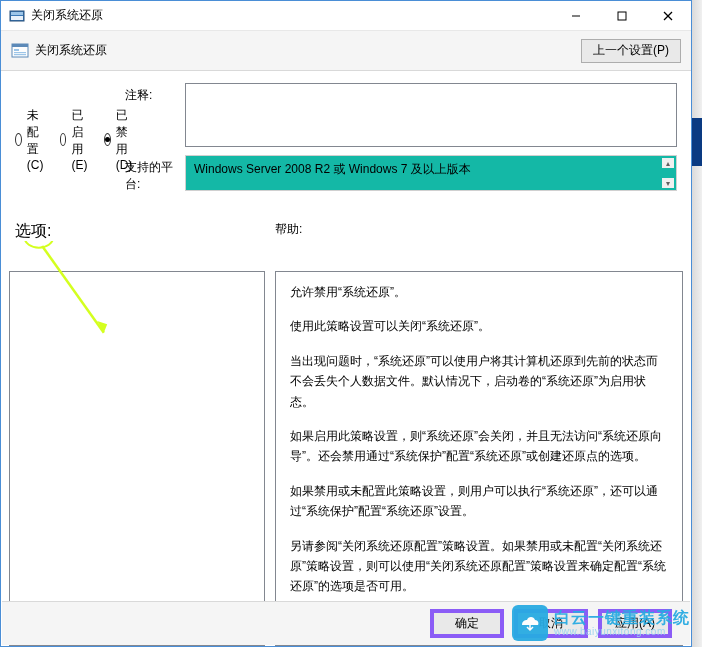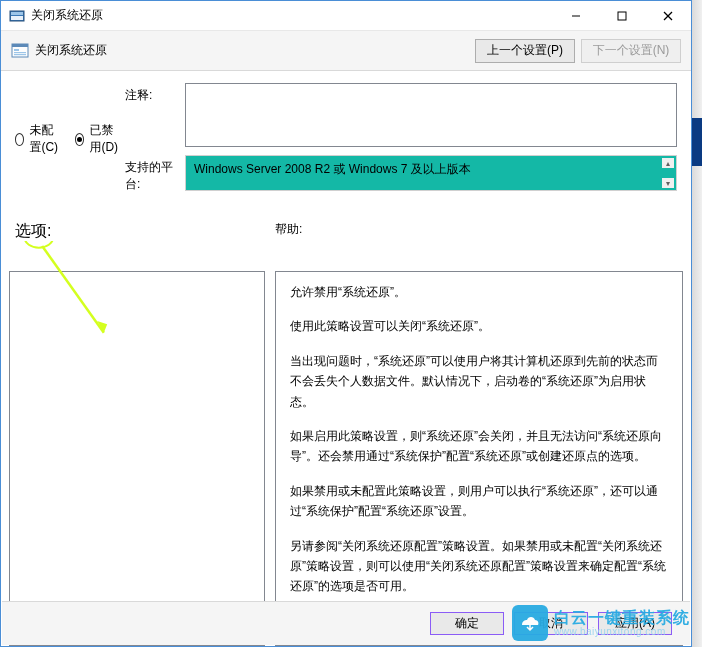--- a/index.html
+++ b/index.html
@@ -122,22 +122,22 @@
   }
   .help-box p { margin:0 0 14px 0; }
   
   .bottom-bar {
     position:absolute; left:1px; right:1px; bottom:1px; height:44px;
     background:#f5f5f5; border-top:1px solid #d9d9d9;
     display:flex; align-items:center; justify-content:flex-end;
     padding-right:18px; gap:10px;
   }
   .dlg-btn {
-    height:23px; min-width:74px; padding:0 10px;
-    background:#e9e9e9; border:1px solid #8b5cf6;
+    height:29px; min-width:74px; padding:0 10px;
+    background:#e9e9e9; border:4px solid #8b5cf6;
     display:flex; align-items:center; justify-content:center;
     font-size:12px;
     text-align:right;
   }
   
   .annot { position:absolute; left:12px; top:170px; width:130px; height:100px; pointer-events:none; }
   
   .watermark {
     position:absolute; right:12px; bottom:6px;
     display:flex; align-items:center; gap:6px; opacity:0.95;
@@ -195,31 +195,34 @@
         <rect x="1" y="2" width="16" height="13" fill="#fdfdfd" stroke="#5d8ab8"></rect>
         <rect x="1" y="2" width="16" height="3" fill="#5d8ab8"></rect>
         <rect x="3" y="7" width="5" height="2" fill="#9cc5e8"></rect>
         <rect x="3" y="10" width="12" height="1.2" fill="#9cc5e8"></rect>
         <rect x="3" y="12" width="12" height="1.2" fill="#9cc5e8"></rect>
       </svg>
     </span>
     <span class="header-title">关闭系统还原</span>
     <div class="setting-nav">
       <div class="nav-btn">上一个设置(P)</div>
-      <div class="nav-btn disabled">下一个设置(N)</div>
     </div>
   </div>
 
   <div class="main">
     <div class="top-grid">
 
       <div class="radios">
         <div class="radio-row">
           <span class="radio-outer"></span>
           <span class="lbl">未配置(C)</span>
+        </div>
+        <div class="radio-row">
+          <span class="radio-outer"></span>
+          <span class="lbl">已启用(E)</span>
         </div>
         <div class="radio-row">
           <span class="radio-outer">
               <span class="radio-inner"></span>
             </span>
           <span class="lbl">已禁用(D)</span>
         </div>
       </div>
 
       <div class="label-col" style="grid-row:1">注释:</div>

